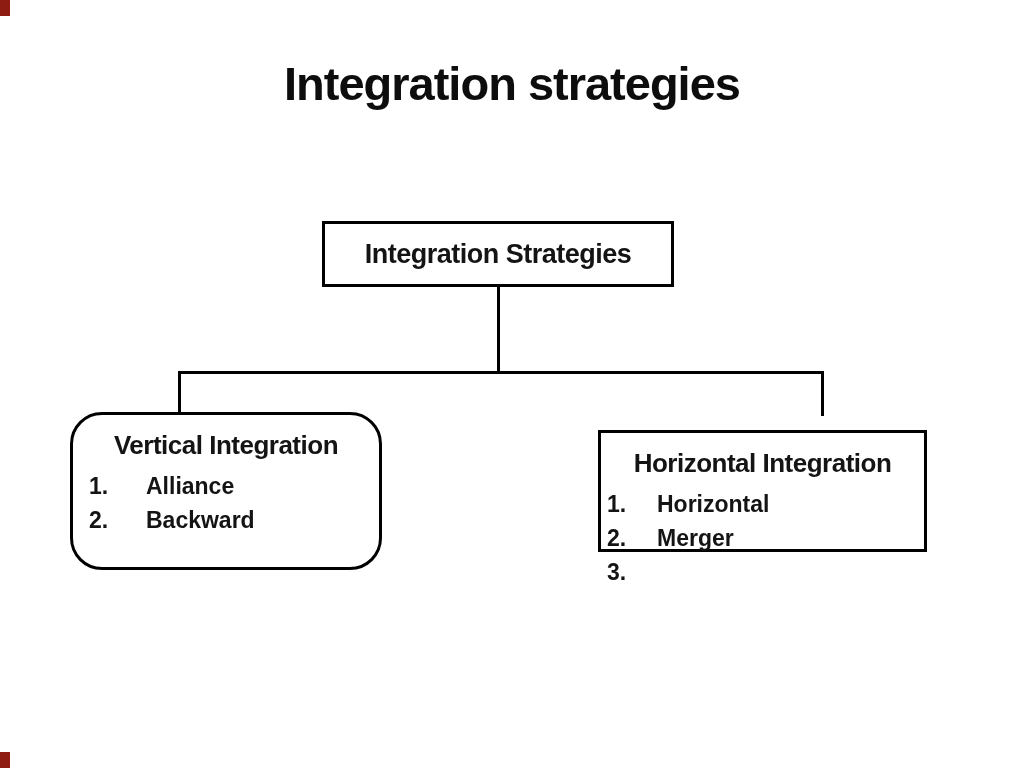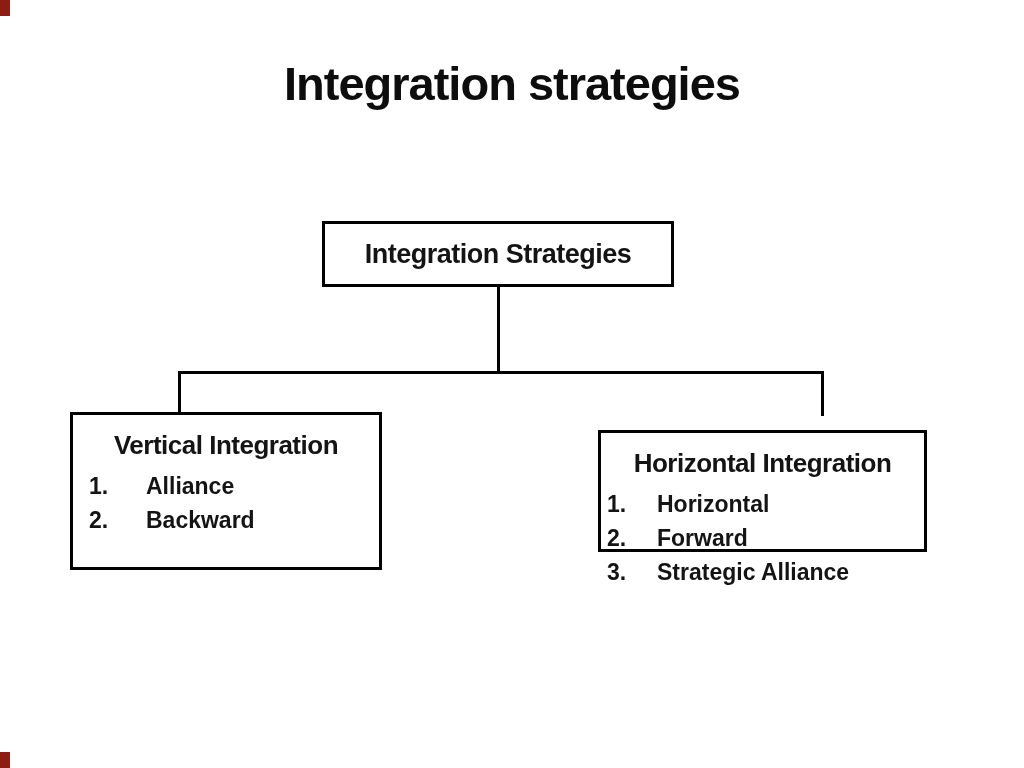--- a/index.html
+++ b/index.html
@@ -33,21 +33,21 @@
     color: #141414;
     font-weight: bold;
   }
   .node-root {
     left: 322px; top: 221px;
     width: 352px; height: 66px;
     display: flex; align-items: center; justify-content: center;
     font-size: 27px;
     letter-spacing: -0.5px;
   }
-  .node-left  { left: 70px;  top: 412px; width: 312px; height: 158px; }
+  .node-left  { left: 70px;  top: 412px; width: 312px; height: 158px; border-radius: 32px; }
   .node-right { left: 598px; top: 430px; width: 329px; height: 122px; }
 
   .node .heading {
     text-align: center;
     font-size: 26px;
     letter-spacing: -0.5px;
     line-height: 30px;
     margin-top: 15px;
   }
   .node ol {
@@ -105,20 +105,19 @@
 
 <div class="node node-right">
   <div class="heading">Horizontal Integration</div>
   <ol>
     <li>
       <span class="num">1.</span>
       <span class="lbl">Horizontal</span>
     </li>
     <li>
       <span class="num">2.</span>
-      <span class="lbl">Forward</span>
+      <span class="lbl">Merger</span>
     </li>
     <li>
       <span class="num">3.</span>
-      <span class="lbl">Strategic Alliance</span>
     </li>
   </ol>
 </div>
 
 </body></html>

